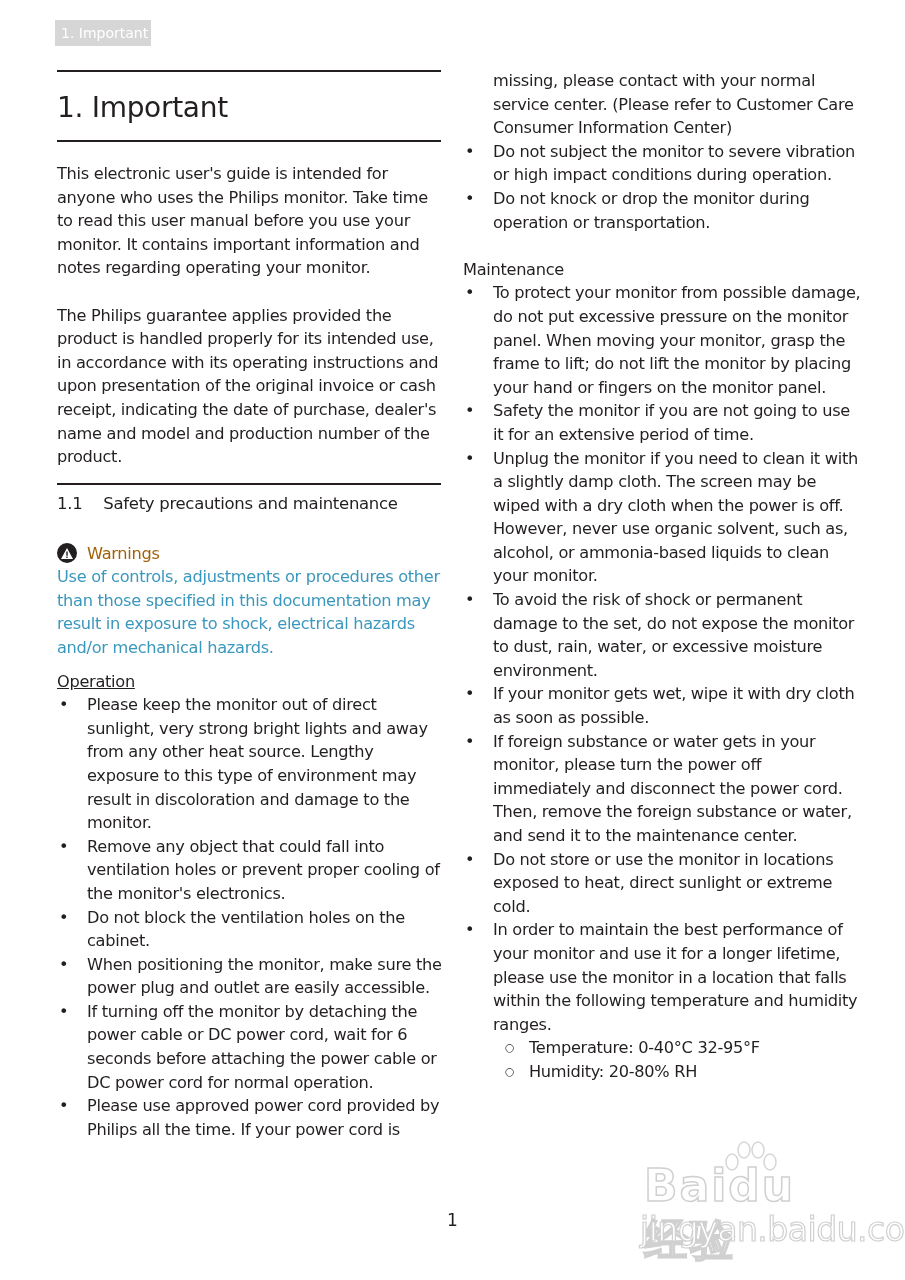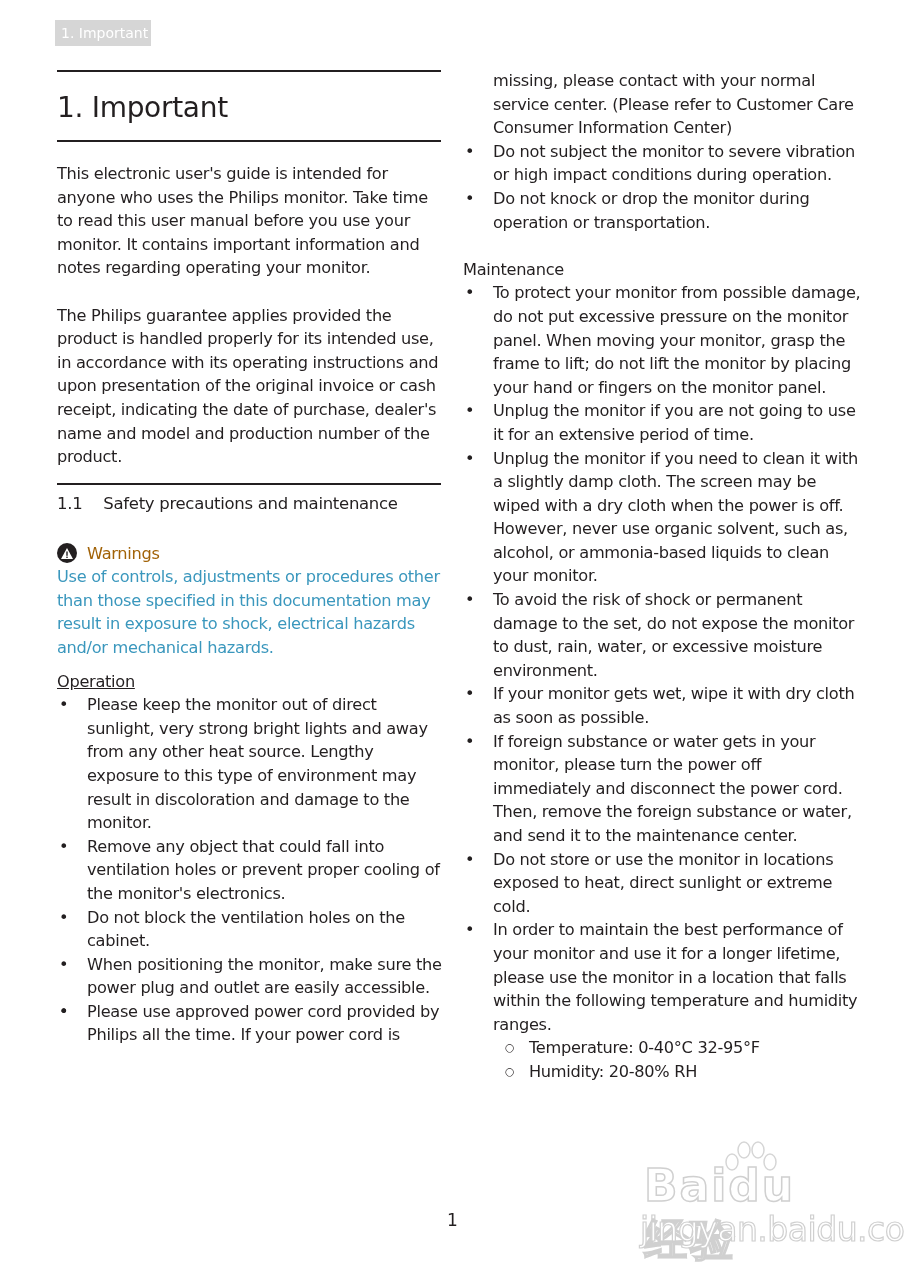--- a/index.html
+++ b/index.html
@@ -65,36 +65,36 @@
     <span>Warnings</span>
   </div>
   <p class="warn-text">Use of controls, adjustments or procedures other than those specified in this documentation may result in exposure to shock, electrical hazards and/or mechanical hazards.</p>
 
   <p style="margin-top:10px;text-decoration:underline;">Operation</p>
   <ul>
     <li><span class="bullet">•</span><span>Please keep the monitor out of direct sunlight, very strong bright lights and away from any other heat source. Lengthy exposure to this type of environment may result in discoloration and damage to the monitor.</span></li>
     <li><span class="bullet">•</span><span>Remove any object that could fall into ventilation holes or prevent proper cooling of the monitor's electronics.</span></li>
     <li><span class="bullet">•</span><span>Do not block the ventilation holes on the cabinet.</span></li>
     <li><span class="bullet">•</span><span>When positioning the monitor, make sure the power plug and outlet are easily accessible.</span></li>
-    <li><span class="bullet">•</span></li>
+    <li><span class="bullet">•</span><span>If turning off the monitor by detaching the power cable or DC power cord, wait for 6 seconds before attaching the power cable or DC power cord for normal operation.</span></li>
     <li><span class="bullet">•</span><span>Please use approved power cord provided by Philips all the time. If your power cord is</span></li>
   </ul>
 </div>
 
 <div class="col right" style="top:69px;">
   <p class="cont">missing, please contact with your normal service center. (Please refer to Customer Care Consumer Information Center)</p>
   <ul>
     <li><span class="bullet">•</span><span>Do not subject the monitor to severe vibration or high impact conditions during operation.</span></li>
     <li><span class="bullet">•</span><span>Do not knock or drop the monitor during operation or transportation.</span></li>
   </ul>
 
   <p style="margin-top:23.6px;">Maintenance</p>
   <ul>
     <li><span class="bullet">•</span><span>To protect your monitor from possible damage, do not put excessive pressure on the monitor panel. When moving your monitor, grasp the frame to lift; do not lift the monitor by placing your hand or fingers on the monitor panel.</span></li>
-    <li><span class="bullet">•</span><span>Unplug the monitor if you are not going to use it for an extensive period of time.</span></li>
+    <li><span class="bullet">•</span><span>Safety the monitor if you are not going to use it for an extensive period of time.</span></li>
     <li><span class="bullet">•</span><span>Unplug the monitor if you need to clean it with a slightly damp cloth. The screen may be wiped with a dry cloth when the power is off. However, never use organic solvent, such as, alcohol, or ammonia-based liquids to clean your monitor.</span></li>
     <li><span class="bullet">•</span><span>To avoid the risk of shock or permanent damage to the set, do not expose the monitor to dust, rain, water, or excessive moisture environment.</span></li>
     <li><span class="bullet">•</span><span>If your monitor gets wet, wipe it with dry cloth as soon as possible.</span></li>
     <li><span class="bullet">•</span><span>If foreign substance or water gets in your monitor, please turn the power off immediately and disconnect the power cord. Then, remove the foreign substance or water, and send it to the maintenance center.</span></li>
     <li><span class="bullet">•</span><span>Do not store or use the monitor in locations exposed to heat, direct sunlight or extreme cold.</span></li>
     <li><span class="bullet">•</span><span>In order to maintain the best performance of your monitor and use it for a longer lifetime, please use the monitor in a location that falls within the following temperature and humidity ranges.</span></li>
   </ul>
   <ul class="sub">
     <li><span class="bullet">○</span><span>Temperature: 0-40°C 32-95°F</span></li>
     <li><span class="bullet">○</span><span>Humidity: 20-80% RH</span></li>

